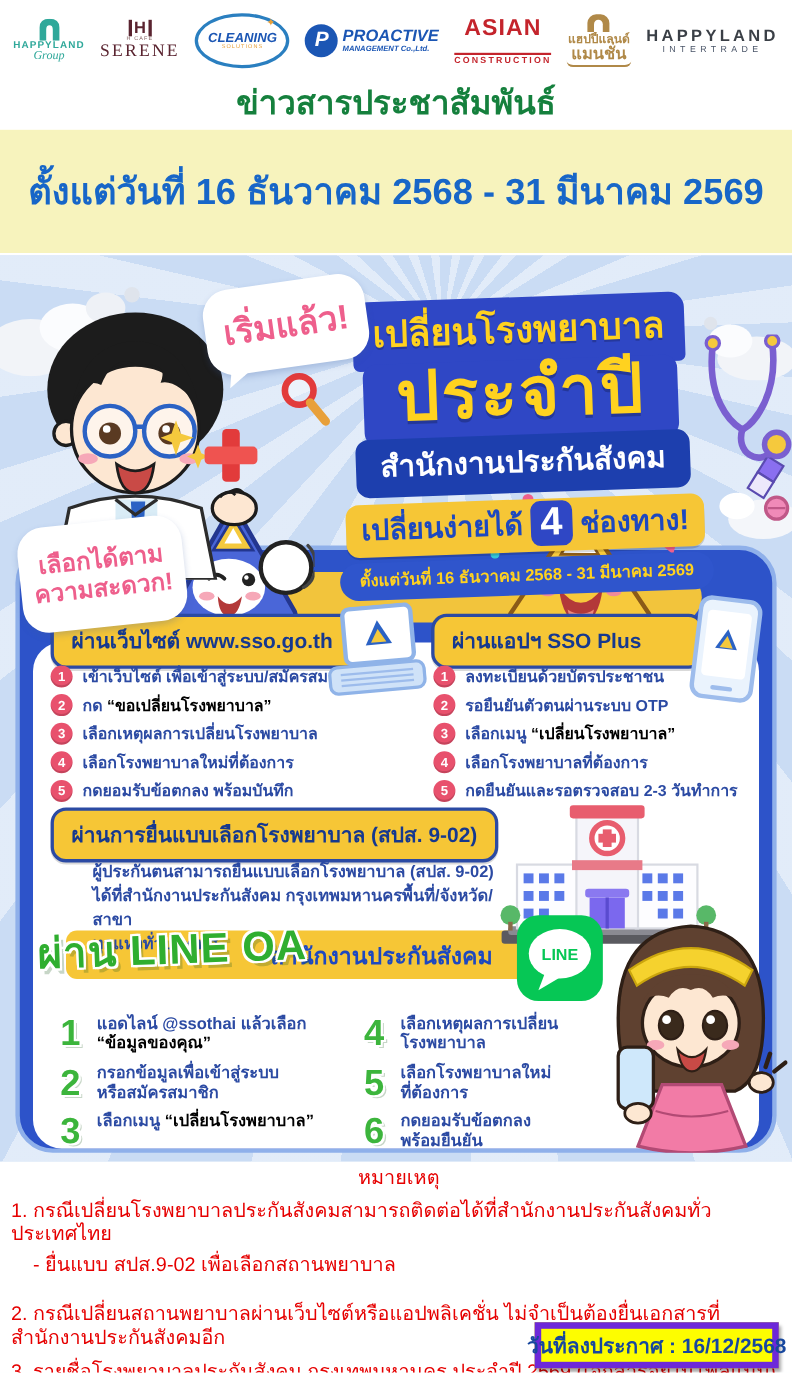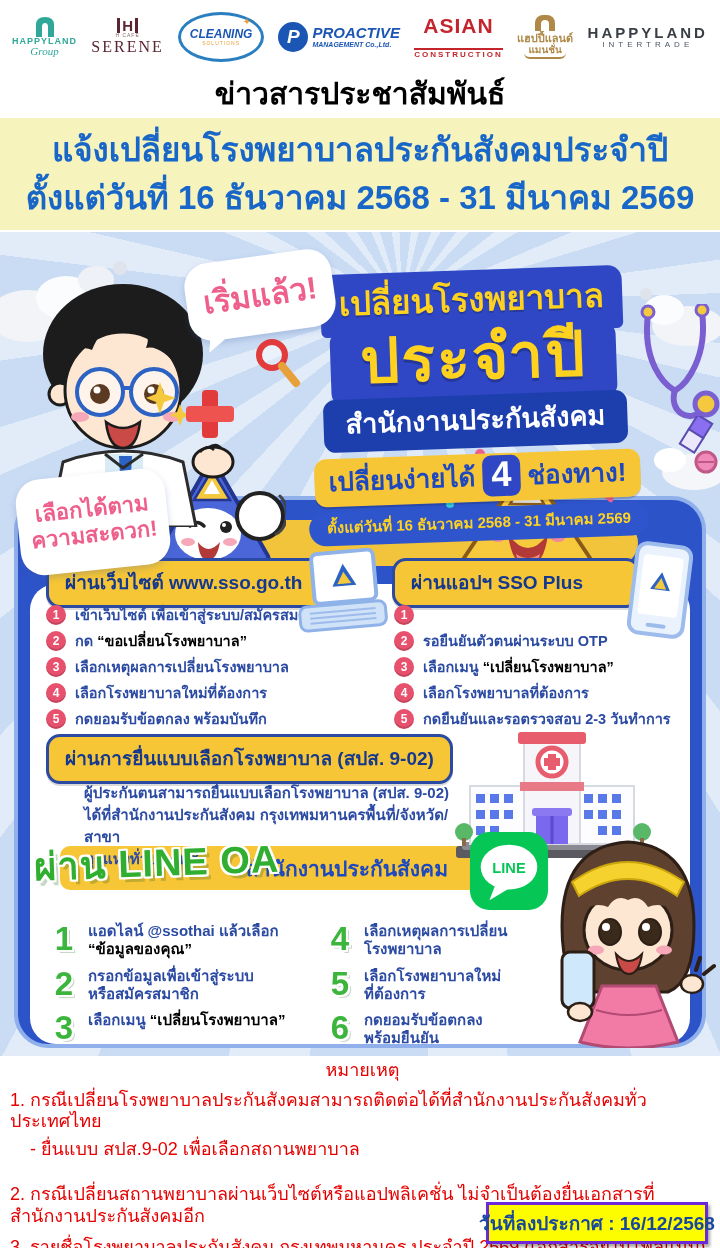--- a/index.html
+++ b/index.html
@@ -27,28 +27,28 @@
   .lg-pro .cols{display:flex;flex-direction:column;color:#1b56b4;}
   .lg-pro .label{font-style:italic;font-weight:900;font-size:15px;}
   .lg-pro .sub{font-style:italic;font-weight:bold;font-size:7px;}
   .lg-asian{color:#c4242c;}
   .lg-asian .label{font-weight:900;font-size:21px;letter-spacing:1px;line-height:1;}
   .lg-asian .sub{font-size:8px;font-weight:bold;letter-spacing:2px;border-top:2px solid #c4242c;margin-top:12px;padding-top:1px;}
   .lg-mansion{color:#b08948;}
   .lg-mansion .arch{width:20px;height:16px;background:#b08948;border-radius:8px 8px 0 0;position:relative;margin-bottom:2px;}
   .lg-mansion .arch::after{content:"";position:absolute;left:6px;top:5px;width:8px;height:11px;background:#fff;border-radius:4px 4px 0 0;}
   .lg-mansion .t1{font-size:11px;font-weight:bold;}
-  .lg-mansion .t2{font-size:10px;font-weight:bold;border-bottom:2px solid #b08948;border-radius:0 0 6px 6px;padding:0 4px 1px;}
+  .lg-mansion .t2{font-size:15px;font-weight:bold;border-bottom:2px solid #b08948;border-radius:0 0 6px 6px;padding:0 4px 1px;}
   .lg-hit{color:#3a3f46;}
   .lg-hit .t1{font-size:15px;letter-spacing:3px;font-weight:bold;}
   .lg-hit .t2{font-size:8px;letter-spacing:4px;color:#4a5568;}
 
   
   .page-title{position:absolute;top:70px;left:0;width:720px;text-align:center;
-              font-size:30px;font-weight:bold;color:#000000;}
+              font-size:30px;font-weight:bold;color:#15803d;}
   .banner{position:absolute;top:118px;left:0;width:720px;height:112px;background:#f7f3bd;
           display:flex;flex-direction:column;align-items:center;justify-content:center;gap:12px;}
   .banner div{color:#1766c8;font-weight:bold;font-size:33px;line-height:1.1;}
 
   
   .poster{position:absolute;top:232px;left:0;width:720px;height:824px;background:#cadcf4;overflow:hidden;}
   .rays{position:absolute;inset:-60px;
         background:repeating-conic-gradient(from -8deg at 55% 14%, rgba(255,255,255,.45) 0deg 6deg, rgba(255,255,255,0) 6deg 15deg);}
 
   .bubble{background:#fff;border-radius:24px;display:flex;flex-direction:column;align-items:center;
@@ -112,21 +112,21 @@
        text-shadow:-2px -2px 0 #fff,2px -2px 0 #fff,-2px 2px 0 #fff,2px 2px 0 #fff,3px 3px 0 rgba(30,90,30,.25);}
   .ln-text{font-size:15px;color:#2b4aa3;font-weight:bold;line-height:1.22;white-space:nowrap;}
 
   
   .notes{position:absolute;left:10px;top:1060px;width:705px;color:#e60000;font-size:18px;line-height:1.2;}
   .notes .nh{margin-bottom:8px;text-align:center;}
   .notes .n1{margin-bottom:6px;}
   .notes .n1b{margin-left:20px;margin-bottom:24px;}
   .notes .n2{margin-bottom:9px;}
   .date-box{position:absolute;left:486px;top:1202px;width:222px;height:42px;background:#fdfd00;
-            border:3px solid #6d28d9;box-sizing:border-box;display:flex;align-items:center;justify-content:center;
+            border:6px solid #6d28d9;box-sizing:border-box;display:flex;align-items:center;justify-content:center;
             box-shadow:2px 3px 3px rgba(0,0,0,.35);}
   .date-box span{color:#17479e;font-weight:bold;font-size:19px;white-space:nowrap;}
 
   svg{display:block;}
 </style>
 </head>
 <body>
 
 <div class="page">
 
@@ -166,21 +166,20 @@
     </div>
     <div class="logo lg-hit">
       <span class="t1">HAPPYLAND</span>
       <span class="t2">INTERTRADE</span>
     </div>
   </div>
 
   <div class="page-title">ข่าวสารประชาสัมพันธ์</div>
 
   <div class="banner">
-    <div>แจ้งเปลี่ยนโรงพยาบาลประกันสังคมประจำปี</div>
     <div>ตั้งแต่วันที่ 16 ธันวาคม 2568 - 31 มีนาคม 2569</div>
   </div>
 
   <div class="poster">
     <div class="rays"></div>
 
     <svg class="abs" style="left:-12px;top:14px" width="140" height="96" viewBox="0 0 140 96">
       <ellipse cx="40" cy="70" rx="40" ry="26" fill="#f2f4f8"></ellipse>
         <ellipse cx="78" cy="52" rx="30" ry="22" fill="#fbfcfe"></ellipse>
       <ellipse cx="108" cy="34" rx="18" ry="14" fill="#eef1f6"></ellipse>
@@ -352,20 +351,21 @@
     <svg class="abs" style="left:630px;top:310px;z-index:6;transform:rotate(7deg)" width="60" height="96" viewBox="0 0 60 96">
       <rect x="3" y="3" width="54" height="90" rx="10" fill="#eaf3fd" stroke="#9dbcec" stroke-width="4"></rect>
       <rect x="10" y="14" width="40" height="60" rx="4" fill="#fff"></rect>
       <polygon points="30,30 40,48 20,48" fill="#2b62c4"></polygon>
         <polygon points="30,36 36,47 24,47" fill="#f5c93d"></polygon>
       <line x1="22" y1="84" x2="38" y2="84" stroke="#9dbcec" stroke-width="4" stroke-linecap="round"></line>
     </svg>
     <div class="steps app-steps">
       <div class="step">
           <span class="num">1</span>
+          <span class="step-text"><span>ลงทะเบียนด้วยบัตรประชาชน</span><span class="red"></span></span>
         </div>
       <div class="step">
           <span class="num">2</span>
           <span class="step-text"><span>รอยืนยันตัวตนผ่านระบบ OTP</span><span class="red"></span></span>
         </div>
       <div class="step">
           <span class="num">3</span>
           <span class="step-text"><span>เลือกเมนู </span><span class="red">“เปลี่ยนโรงพยาบาล”</span></span>
         </div>
       <div class="step">

